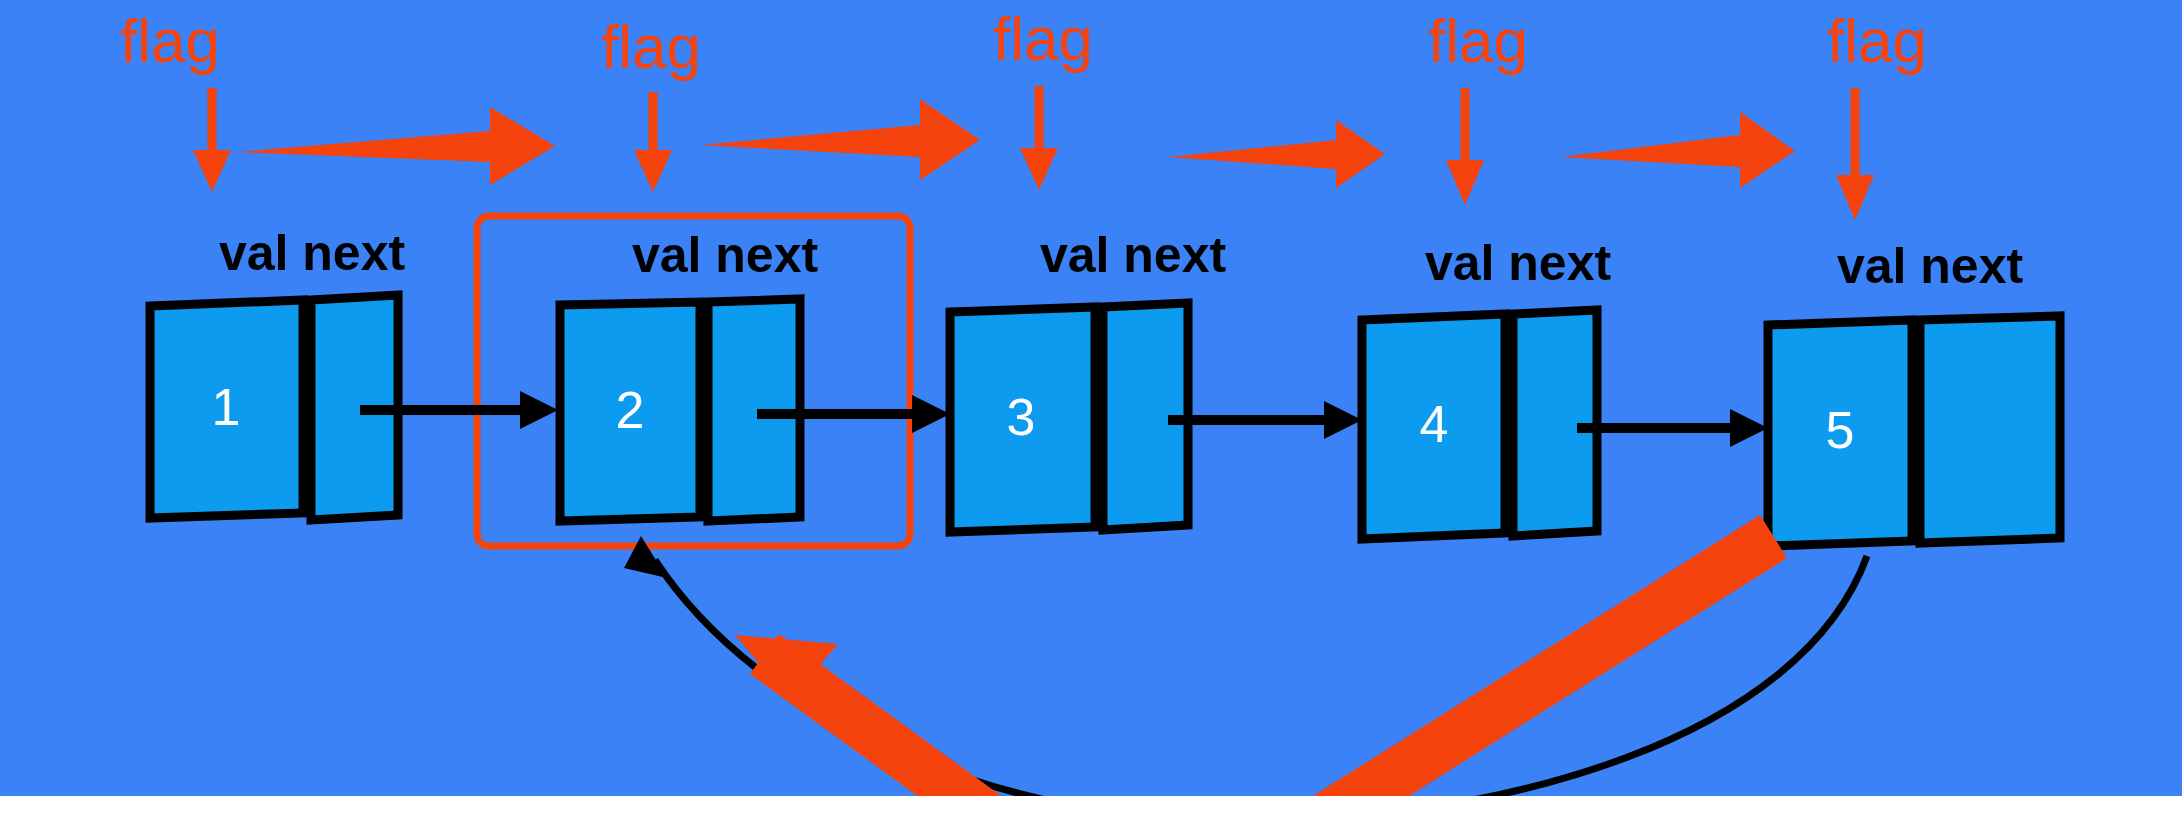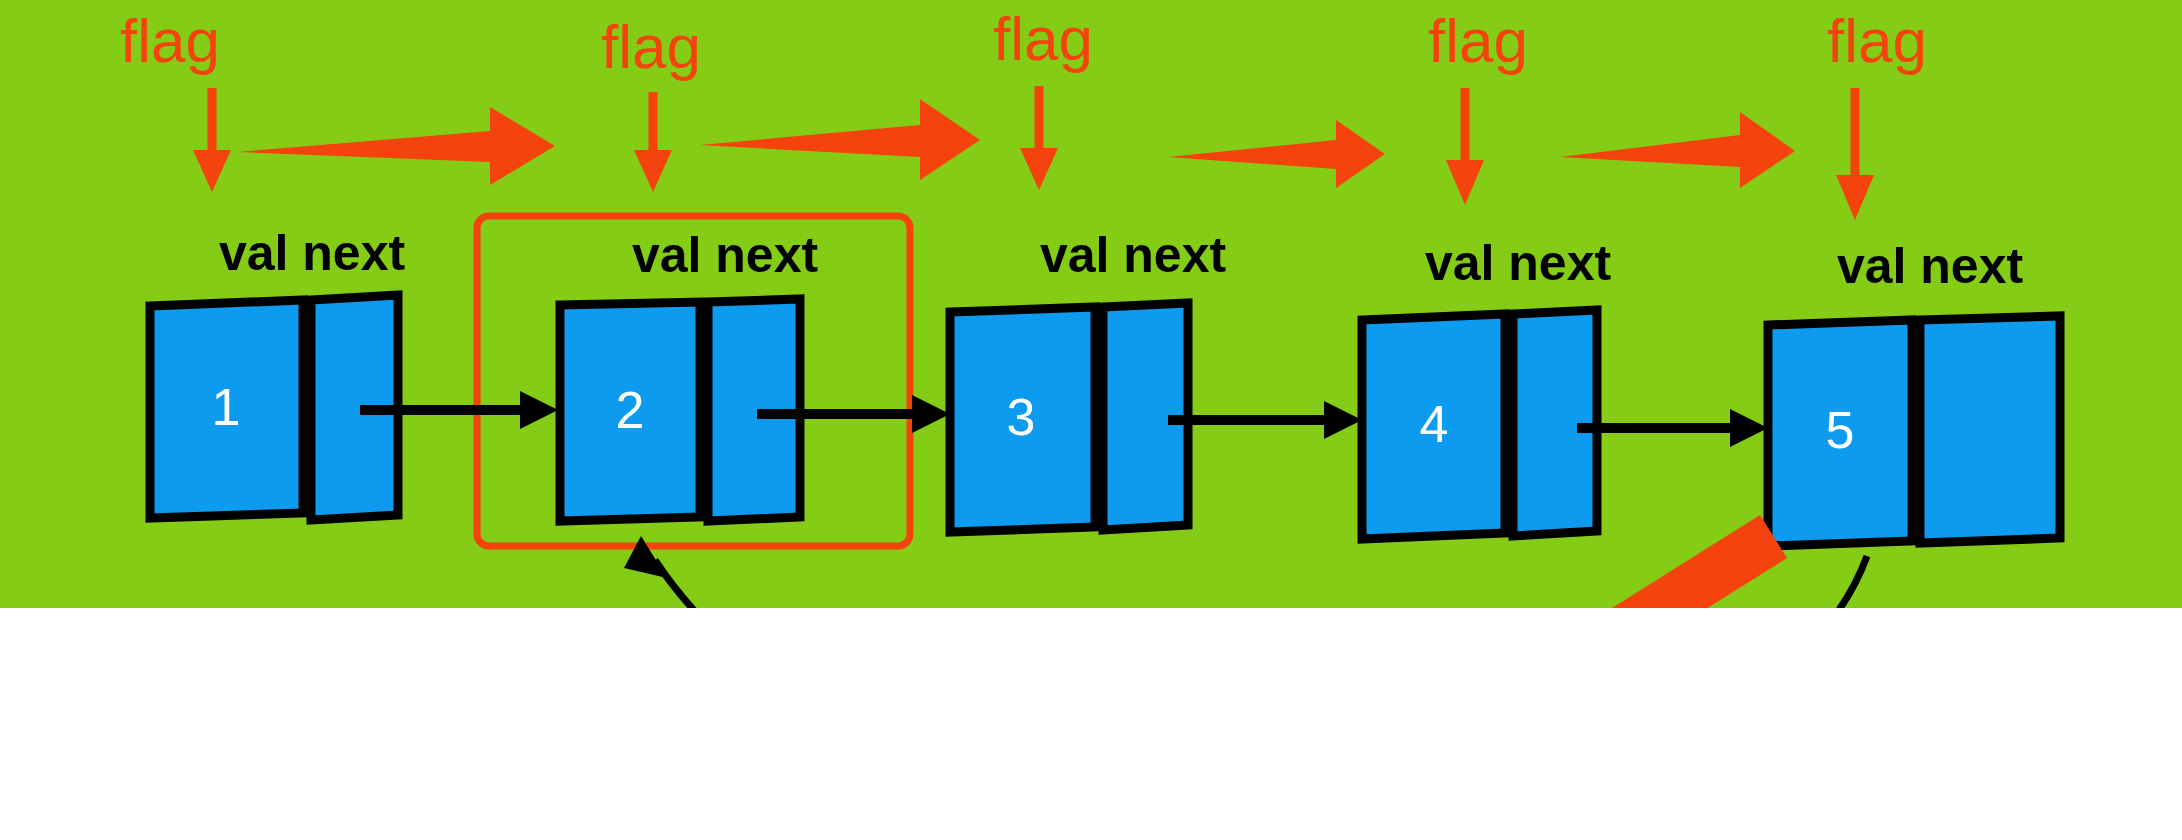--- a/index.html
+++ b/index.html
@@ -3,22 +3,22 @@
 <meta charset="utf-8">
 <style>
   html, body {
     margin: 0;
     padding: 0;
     background: #ffffff;
   }
   #canvas {
     position: relative;
     width: 2182px;
-    height: 608px;
-    background: #84cc16;
+    height: 796px;
+    background: #3b82f6;
     overflow: hidden;
     font-family: "Liberation Sans", sans-serif;
   }
   #diagram-svg {
     position: absolute;
     left: 0;
     top: 0;
     width: 2182px;
     height: 840px;
   }

